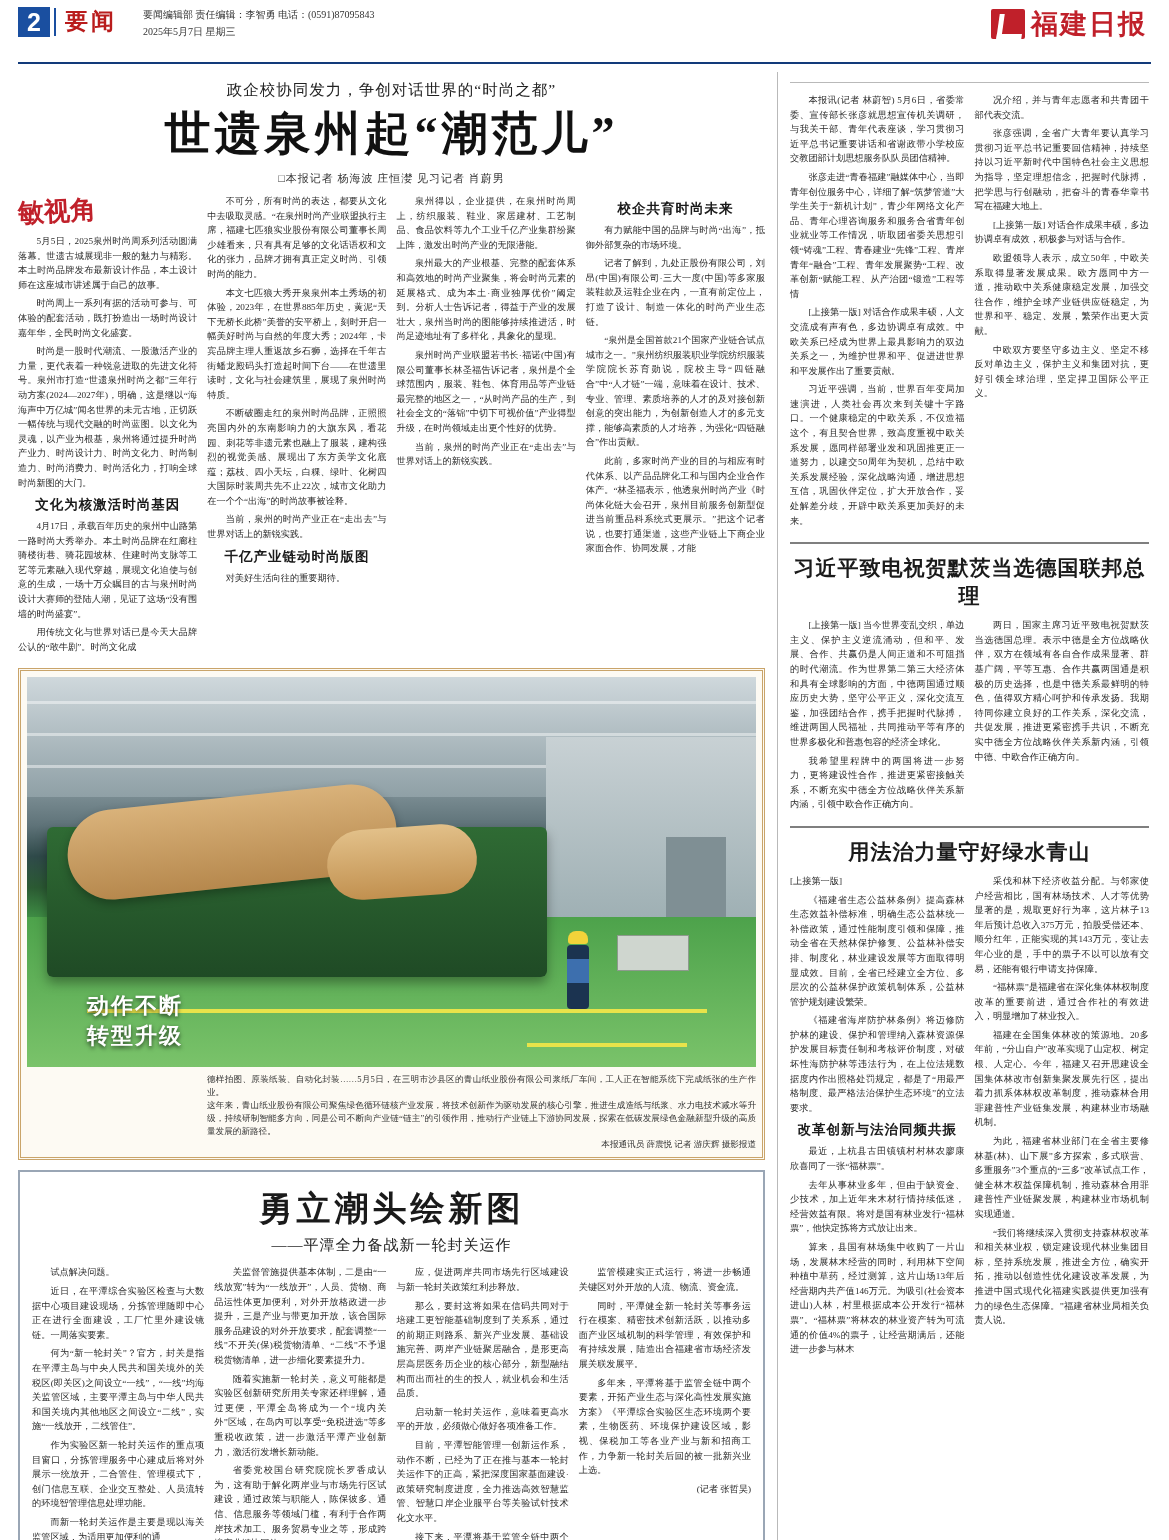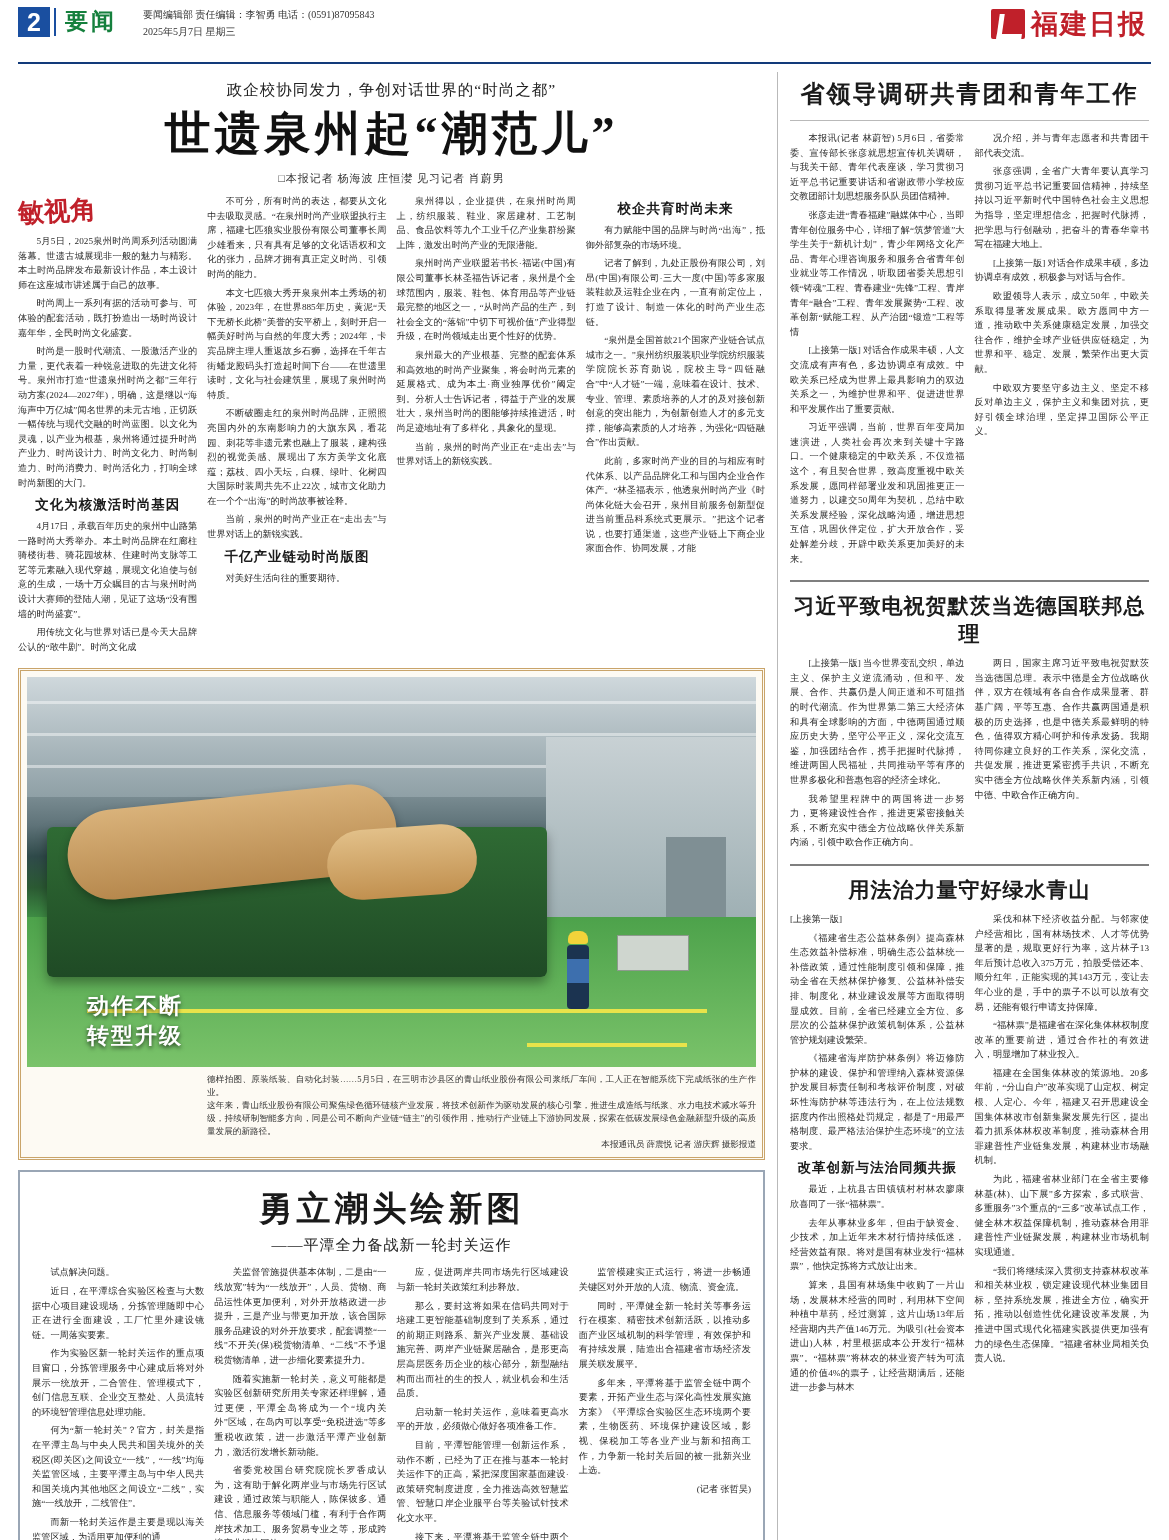--- a/index.html
+++ b/index.html
@@ -11,21 +11,21 @@
     position:relative;
     overflow:hidden;
   }
   .page{position:relative;width:1169px;height:1540px;box-sizing:border-box;padding:0 18px;}
 
   
   .masthead{display:flex;align-items:flex-start;height:56px;border-bottom:2px solid #123a7a;padding-top:6px;}
   .pagenum-box{display:flex;align-items:center;gap:4px;}
   .pagenum{background:#1a4fa0;color:#fff;font-size:25px;font-weight:bold;padding:1px 9px;line-height:28px;font-family:"Liberation Sans",sans-serif;}
   .pagebar{width:2px;height:28px;background:#1a4fa0;}
-  .pagetitle{color:#15803d;font-size:23px;font-weight:bold;letter-spacing:3px;margin-left:5px;}
+  .pagetitle{color:#b91c1c;font-size:23px;font-weight:bold;letter-spacing:3px;margin-left:5px;}
   .mast-mid{margin-left:26px;font-size:10px;line-height:17px;color:#333;}
   .mast-right{margin-left:auto;display:flex;align-items:center;gap:6px;padding-right:4px;}
   .flag-mark{width:34px;height:30px;background:#c0202a;position:relative;border-radius:2px;}
   .flag-mark:after{content:"";position:absolute;left:7px;top:5px;width:20px;height:20px;border-left:5px solid #fff;border-bottom:5px solid #fff;transform:skewX(-8deg);}
   .paper-name{font-size:27px;font-weight:bold;color:#c0202a;letter-spacing:2px;font-family:"Liberation Serif",serif;}
 
   
   .body-wrap{display:flex;margin-top:8px;}
   .left-col{width:760px;padding-right:12px;box-sizing:border-box;border-right:1px solid #b9b9b9;}
   .right-col{width:371px;padding-left:12px;box-sizing:border-box;}
@@ -129,22 +129,22 @@
         <div class="art-col">
           <p class="t">不可分，所有时尚的表达，都要从文化中去吸取灵感。“在泉州时尚产业联盟执行主席，福建七匹狼实业股份有限公司董事长周少雄看来，只有具有足够的文化话语权和文化的张力，品牌才拥有真正定义时尚、引领时尚的能力。</p>
           <p class="t">本文七匹狼大秀开泉泉州本土秀场的初体验，2023年，在世界885年历史，黄泥“天下无桥长此桥”美誉的安平桥上，刻时开启一幅美好时尚与自然的年度大秀；2024年，卡宾品牌主理人重返故乡石狮，选择在千年古街蟠龙殿码头打造起时间下台——在世遗里读时，文化与社会建筑里，展现了泉州时尚特质。</p>
           <p class="t">不断破圈走红的泉州时尚品牌，正照照亮国内外的东南影响力的大旗东风，看花园、刺花等非遗元素也融上了服装，建构强烈的视觉美感、展现出了东方美学文化底蕴；荔枝、四小天坛，白粿、绿叶、化树四大国际时装周共先不止22次，城市文化助力在一个个“出海”的时尚故事被诠释。</p>
           <p class="t">当前，泉州的时尚产业正在“走出去”与世界对话上的新锐实践。</p>
           <div class="sub-h">千亿产业链动时尚版图</div>
           <p class="t">对美好生活向往的重要期待。</p>
         </div>
         <div class="art-col">
           <p class="t">泉州得以，企业提供，在泉州时尚周上，纺织服装、鞋业、家居建材、工艺制品、食品饮料等九个工业千亿产业集群纷聚上阵，激发出时尚产业的无限潜能。</p>
+          <p class="t">泉州最大的产业根基、完整的配套体系和高效地的时尚产业聚集，将会时尚元素的延展格式、成为本土·商业独厚优价”阈定到。分析人士告诉记者，得益于产业的发展壮大，泉州当时尚的图能够持续推进活，时尚足迹地址有了多样化，具象化的显现。</p>
           <p class="t">泉州时尚产业联盟若书长·福诺(中国)有限公司董事长林圣福告诉记者，泉州是个全球范围内，服装、鞋包、体育用品等产业链最完整的地区之一，“从时尚产品的生产，到社会全文的“落锦”中切下可视价值”产业得型升级，在时尚领域走出更个性好的优势。</p>
-          <p class="t">泉州最大的产业根基、完整的配套体系和高效地的时尚产业聚集，将会时尚元素的延展格式、成为本土·商业独厚优价”阈定到。分析人士告诉记者，得益于产业的发展壮大，泉州当时尚的图能够持续推进活，时尚足迹地址有了多样化，具象化的显现。</p>
           <p class="t">当前，泉州的时尚产业正在“走出去”与世界对话上的新锐实践。</p>
         </div>
         <div class="art-col">
           <div class="sub-h">校企共育时尚未来</div>
           <p class="t">有力赋能中国的品牌与时尚“出海”，抵御外部复杂的市场环境。</p>
           <p class="t">记者了解到，九处正股份有限公司，刘昂(中国)有限公司·三大一度(中国)等多家服装鞋款及运鞋企业在内，一直有前定位上，打造了设计、制造一体化的时尚产业生态链。</p>
           <p class="t">“泉州是全国首款21个国家产业链合试点城市之一。”泉州纺织服装职业学院纺织服装学院院长苏育勋说，院校主导“四链融合”中“人才链”一端，意味着在设计、技术、专业、管理、素质培养的人才的及对接创新创意的突出能力，为创新创造人才的多元支撑，能够高素质的人才培养，为强化“四链融合”作出贡献。</p>
           <p class="t">此前，多家时尚产业的目的与相应有时代体系、以产品品牌化工和与国内企业合作体产。“林圣福表示，他透泉州时尚产业《时尚体化链大会召开，泉州目前服务创新型促进当前重品科系统式更展示。”把这个记者说，也要打通渠道，这些产业链上下商企业家面合作、协同发展，才能</p>
         </div>
       </div>
@@ -180,22 +180,22 @@
         </div>
       </div>
 
       <div class="box-article">
         <div class="box-title">勇立潮头绘新图</div>
         <div class="box-sub">——平潭全力备战新一轮封关运作</div>
         <div class="box-grid">
           <div class="art-col">
             <p class="t">试点解决问题。</p>
             <p class="t">近日，在平潭综合实验区检查与大数据中心项目建设现场，分拣管理随即中心正在进行全面建设，工厂忙里外建设镜链。一周落实要素。</p>
+            <p class="t">何为“新一轮封关”？官方，封关是指在平潭主岛与中央人民共和国关境外的关税区(即关区)之间设立“一线”，“一线”均海关监管区域，主要平潭主岛与中华人民共和国关境内其他地区之间设立“二线”，实施“一线放开，二线管住”。</p>
             <p class="t">作为实验区新一轮封关运作的重点项目窗口，分拣管理服务中心建成后将对外展示一统放开，二合管住、管理模式下，创门信息互联、企业交互整处、人员流转的环境智管理信息处理功能。</p>
-            <p class="t">何为“新一轮封关”？官方，封关是指在平潭主岛与中央人民共和国关境外的关税区(即关区)之间设立“一线”，“一线”均海关监管区域，主要平潭主岛与中华人民共和国关境内其他地区之间设立“二线”，实施“一线放开，二线管住”。</p>
             <p class="t">而新一轮封关运作是主要是现以海关监管区域，为适用更加便利的通</p>
           </div>
           <div class="art-col">
             <p class="t">关监督管施提供基本体制，二是由“一线放宽”转为“一线放开”，人员、货物、商品运性体更加便利，对外开放格政进一步提升，三是产业与带更加开放，该合国际服务品建设的对外开放要求，配套调整“一线”不开关(保)税货物清单、“二线”不予退税货物清单，进一步细化要素提升力。</p>
             <p class="t">随着实施新一轮封关，意义可能都是实验区创新研究所用关专家还样理解，通过更便，平潭全岛将成为一个“境内关外”区域，在岛内可以享受“免税进选”等多重税收政策，进一步激活平潭产业创新力，激活衍发增长新动能。</p>
             <p class="t">省委党校国台研究院院长罗香成认为，这有助于解化两岸业与市场先行区试建设，通过政策与职能人，陈保彼多、通信、信息服务等领域门槛，有利于合作两岸技术加工、服务贸易专业之等，形成跨境产业链协同效</p>
           </div>
           <div class="art-col">
             <p class="t">应，促进两岸共同市场先行区域建设与新一轮封关政策红利步释放。</p>
             <p class="t">那么，要封这将如果在信码共同对于培建工更智能基础制度到了关系系，通过的前期正则路系、新兴产业发展、基础设施完善、两岸产业链聚居融合，是形更高层高层医务历企业的核心部分，新型融结构而出而社的生的投人，就业机会和生活品质。</p>
@@ -208,21 +208,20 @@
             <p class="t">同时，平潭健全新一轮封关等事务运行在模案、精密技术创新活跃，以推动多面产业区域机制的科学管理，有效保护和有持续发展，陆造出合福建省市场经济发展关联发展平。</p>
             <p class="t">多年来，平潭将基于监管全链中两个要素，开拓产业生态与深化高性发展实施方案》《平潭综合实验区生态环境两个要素，生物医药、环境保护建设区域，影视、保税加工等各业产业与新和招商工作，力争新一轮封关后回的被一批新兴业上选。</p>
             <p class="t" style="text-align:right;text-indent:0">(记者 张哲昊)</p>
           </div>
         </div>
       </div>
     </div>
 
     <div class="right-col">
 
-      <div class="r-h1">省领导调研共青团和青年工作</div>
       <hr class="rule">
       <div class="r-grid">
         <div class="art-col">
           <p class="t">本报讯(记者 林蔚智) 5月6日，省委常委、宣传部长张彦就思想宣传机关调研，与我关干部、青年代表座谈，学习贯彻习近平总书记重要讲话和省谢政带小学校应交教团部计划思想服务队队员团信精神。</p>
           <p class="t">张彦走进“青春福建”融媒体中心，当即青年创位服务中心，详细了解“筑梦管道”大学生关于“新机计划”，青少年网络文化产品、青年心理咨询服务和服务合省青年创业就业等工作情况，听取团省委关思想引领“铸魂”工程、青春建业“先锋”工程、青岸青年“融合”工程、青年发展聚势“工程、改革创新“赋能工程、从产治团“锻造”工程等情</p>
           <p class="t">[上接第一版] 对话合作成果丰硕，人文交流成有声有色，多边协调卓有成效。中欧关系已经成为世界上最具影响力的双边关系之一，为维护世界和平、促进进世界和平发展作出了重要贡献。</p>
           <p class="t">习近平强调，当前，世界百年变局加速演进，人类社会再次来到关键十字路口。一个健康稳定的中欧关系，不仅造福这个，有且契合世界，致高度重视中欧关系发展，愿同样部署业发和巩固推更正一道努力，以建交50周年为契机，总结中欧关系发展经验，深化战略沟通，增进思想互信，巩固伙伴定位，扩大开放合作，妥处解差分歧，开辟中欧关系更加美好的未来。</p>
         </div>
         <div class="art-col">
           <p class="t">况介绍，并与青年志愿者和共青团干部代表交流。</p>

